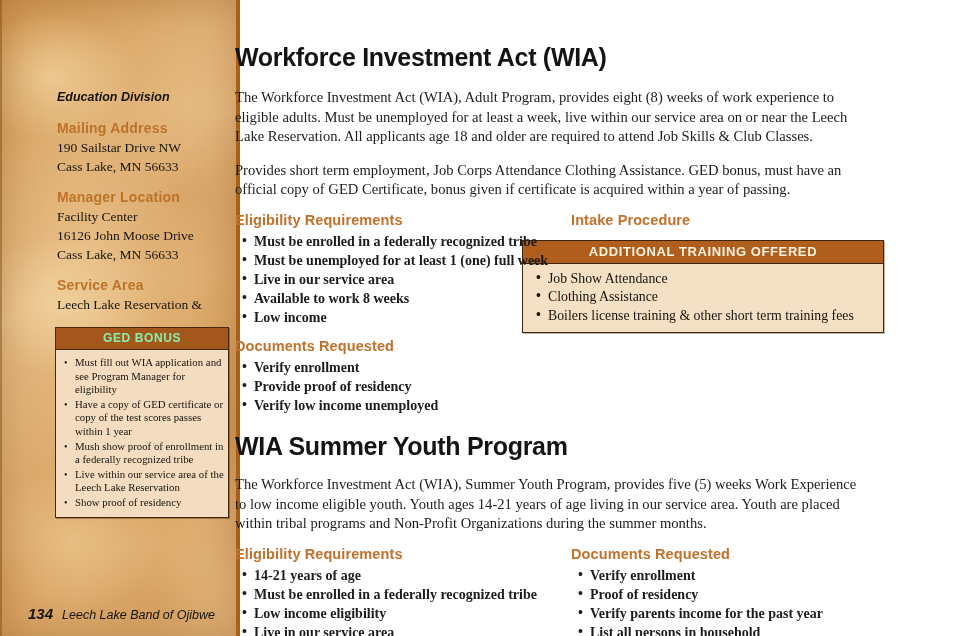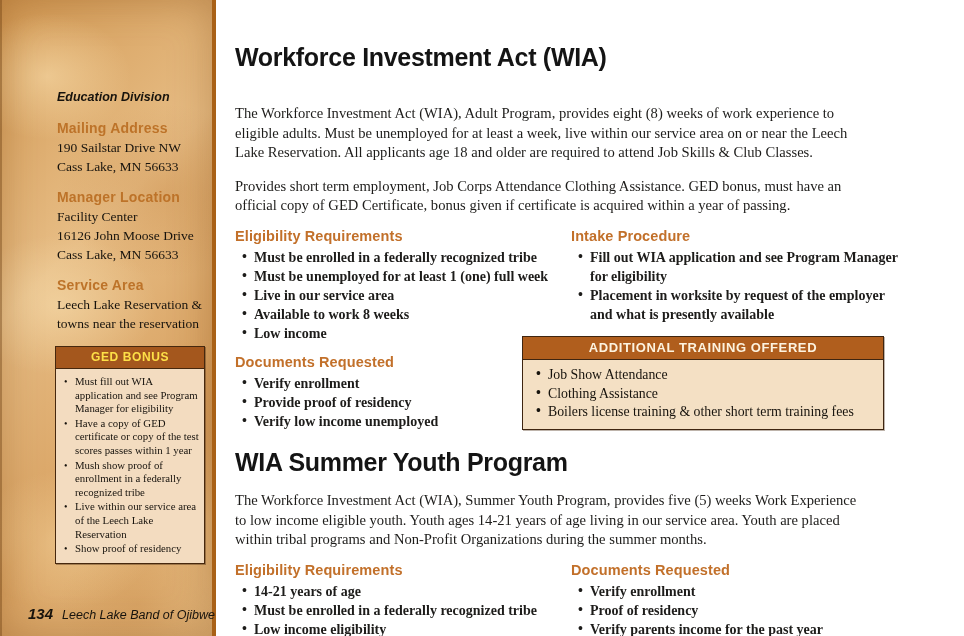--- a/index.html
+++ b/index.html
@@ -9,21 +9,21 @@
     width:964px; height:636px;
     background:#ffffff;
     overflow:hidden;
     font-family:"Liberation Serif", serif;
     color:#1d1c1a;
     outline:1px solid #9a9a9a;
   }
 
   
   .sidebar {
-    position:absolute; left:0; top:0; bottom:0; width:216px;
+    position:absolute; left:0; top:0; bottom:0; width:240px;
     background-color:#dda express96e;
     background-color:#dca96e;
     background-image:
       radial-gradient(ellipse 120px 90px at 22% 12%, rgba(255,232,185,.50), transparent 70%),
       radial-gradient(ellipse 150px 120px at 78% 30%, rgba(187,118,48,.28), transparent 72%),
       radial-gradient(ellipse 140px 100px at 28% 48%, rgba(255,236,192,.42), transparent 70%),
       radial-gradient(ellipse 150px 130px at 82% 68%, rgba(182,112,44,.30), transparent 72%),
       radial-gradient(ellipse 130px 100px at 30% 85%, rgba(255,230,178,.38), transparent 70%),
       radial-gradient(ellipse 110px 80px at 65% 95%, rgba(190,122,52,.25), transparent 72%),
       linear-gradient(135deg,#d39a55 0%,#e7bd85 38%,#d9a363 68%,#e4b97f 100%);
@@ -46,21 +46,21 @@
 
   .ged-box {
     margin:8px 2px 0 -2px;
     border:1.5px solid #46280e;
     background:#f3dcc0;
     box-shadow:1px 1px 0 rgba(70,40,14,.4);
   }
   .ged-header {
     background:#a4571d;
     border-bottom:1.5px solid #46280e;
-    color:#fde047;
+    color:#86efac;
     font-family:"Liberation Sans", sans-serif;
     font-weight:bold; font-size:12px; letter-spacing:.6px;
     text-align:center; padding:3px 0 4px;
   }
   .ged-body { padding:6px 4px 6px 6px; }
   .ged-body ul { list-style:none; }
   .ged-body li {
     position:relative; padding-left:13px;
     font-size:10.8px; line-height:13.6px; color:#17130d;
     margin-bottom:1px;
@@ -78,21 +78,21 @@
   
   .main { position:absolute; left:235px; top:0; right:0; }
   h1.doc-title {
     font-family:"Liberation Sans", sans-serif;
     font-weight:bold; font-size:25px; letter-spacing:-.3px;
     color:#141414; margin-top:43px; margin-bottom:0;
   }
   h1.doc-title.second { margin-top:7px; }
   .para {
     max-width:628px; font-size:14.6px; line-height:19.5px;
-    color:#1d1c1a; margin-top:32px;
+    color:#1d1c1a; margin-top:16px;
   }
   .para.tight { margin-top:14px; }
 
   .cols { display:grid; grid-template-columns:336px 1fr; margin-top:12px; }
   h2.subhead {
     font-family:"Liberation Sans", sans-serif;
     font-weight:bold; font-size:14.5px; color:#c2702a;
     margin-bottom:4px; letter-spacing:.1px;
   }
   .bullets { list-style:none; margin-bottom:10px; }
@@ -147,21 +147,20 @@
       <div class="side-section">
         <div class="side-heading">Manager Location</div>
         <div class="side-line">Facility Center</div>
         <div class="side-line">16126 John Moose Drive</div>
         <div class="side-line">Cass Lake, MN 56633</div>
       </div>
 
       <div class="side-section">
         <div class="side-heading">Service Area</div>
         <div class="side-line">Leech Lake Reservation &amp;</div>
-        <div class="side-line">towns near the reservation</div>
       </div>
 
       <div class="ged-box">
         <div class="ged-header">GED BONUS</div>
         <div class="ged-body">
           <ul>
             <li>Must fill out WIA application and see Program Manager for eligibility</li>
             <li>Have a copy of GED certificate or copy of the test scores passes within 1 year</li>
             <li>Mush show proof of enrollment in a federally recognized tribe</li>
             <li>Live within our service area of the Leech Lake Reservation</li>
@@ -196,24 +195,20 @@
         </ul>
         <h2 class="subhead">Documents Requested</h2>
         <ul class="bullets">
           <li>Verify enrollment</li>
           <li>Provide proof of residency</li>
           <li>Verify low income unemployed</li>
         </ul>
       </div>
       <div class="col-right">
         <h2 class="subhead">Intake Procedure</h2>
-        <ul class="bullets">
-          <li>Fill out WIA application and see Program Manager for eligibility</li>
-          <li>Placement in worksite by request of the employer and what is presently available</li>
-        </ul>
         <div class="training-box">
           <div class="training-header">ADDITIONAL TRAINING OFFERED</div>
           <div class="training-body">
             <ul>
               <li>Job Show Attendance</li>
               <li>Clothing Assistance</li>
               <li>Boilers license training &amp; other short term training fees</li>
             </ul>
           </div>
         </div>

